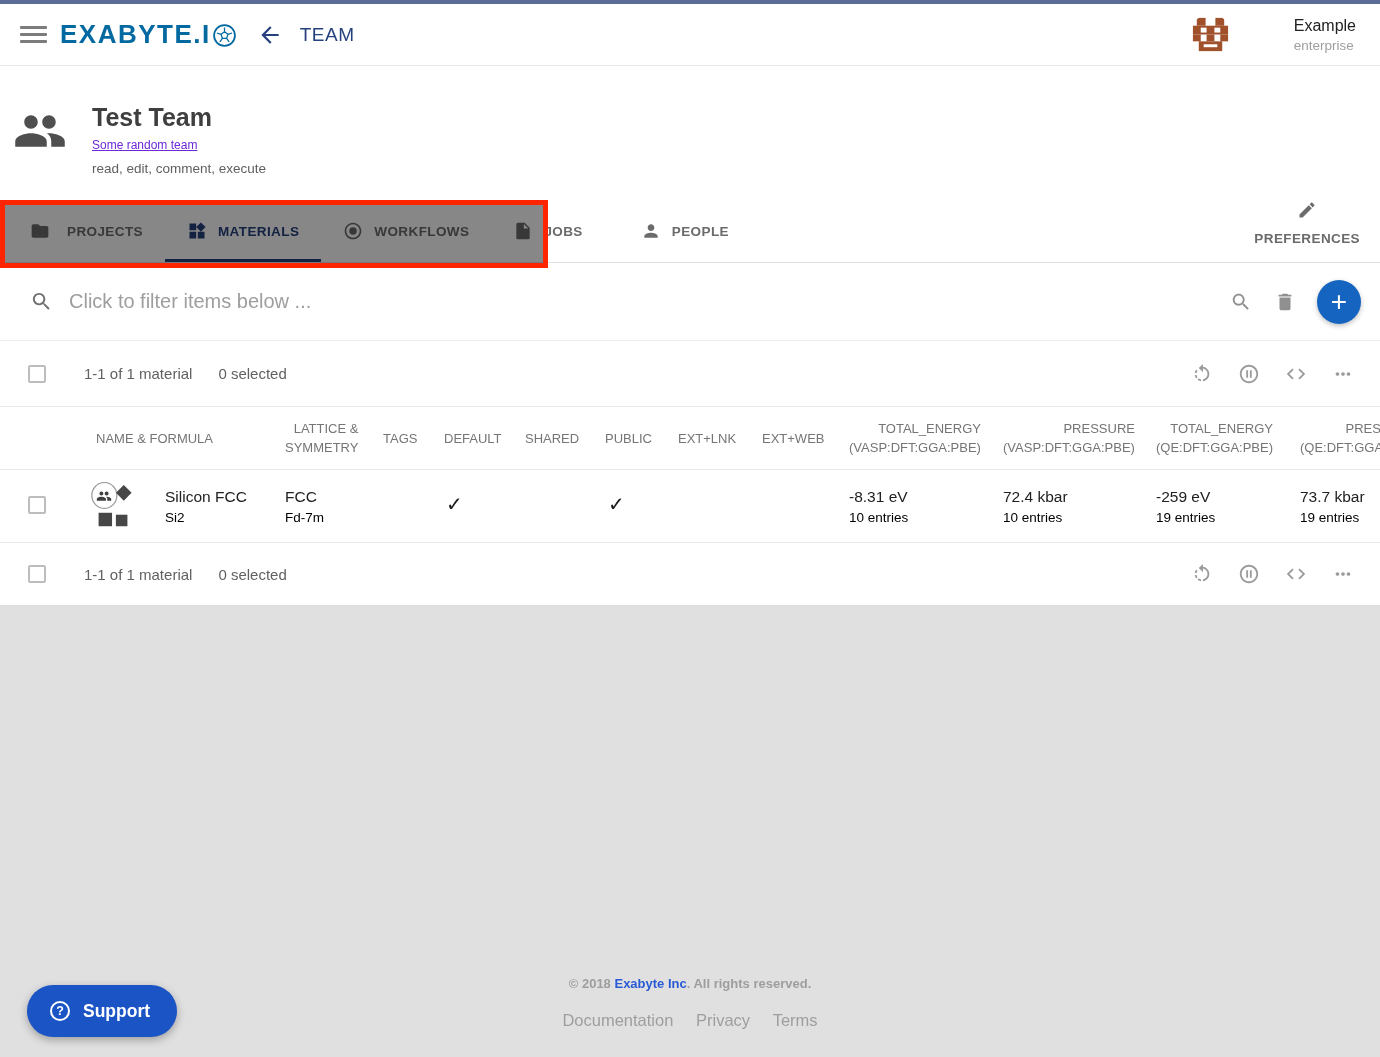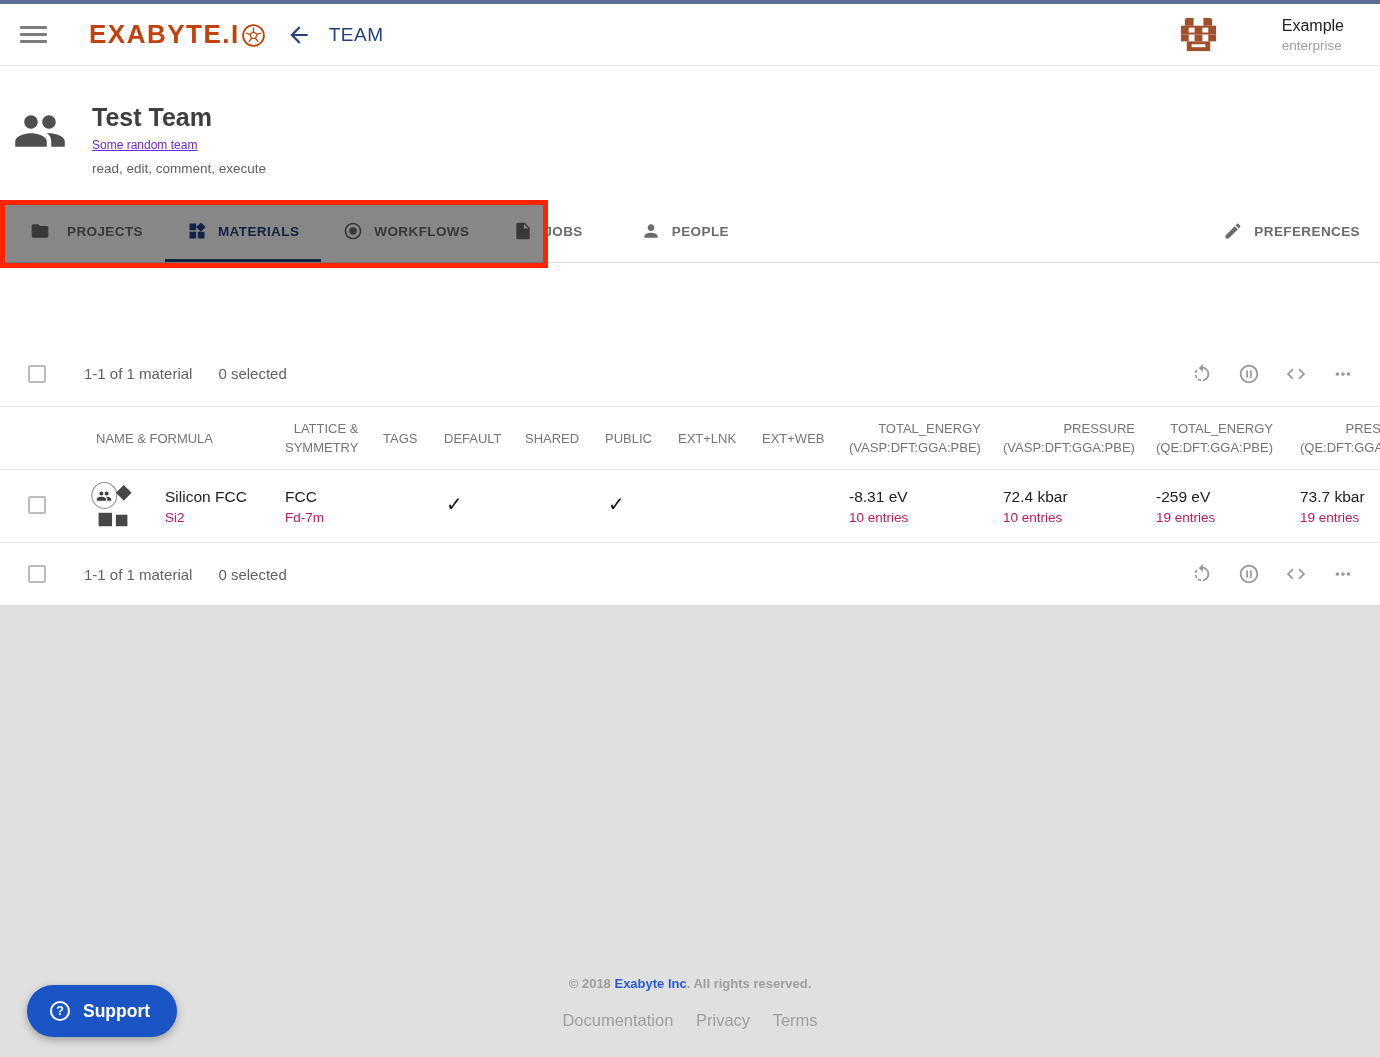--- a/index.html
+++ b/index.html
@@ -8,26 +8,26 @@
   .page { position:relative; width:1380px; height:1057px; background:#fff; overflow:hidden; }
 
   
   .topstrip { position:absolute; left:0; top:0; width:100%; height:4px; background:#5b6c97; }
 
   
   .appbar { position:absolute; left:0; top:4px; width:100%; height:62px; background:#fff;
             border-bottom:1px solid #e8e8e8; display:flex; align-items:center; }
   .hamburger { margin-left:20px; width:27px; cursor:pointer; }
   .hamburger span { display:block; height:3px; background:#7c7c7c; border-radius:1px; margin:4px 0; }
-  .logo { display:flex; align-items:center; margin-left:42px; color:#c2410c; cursor:pointer; }
+  .logo { display:flex; align-items:center; margin-left:13px; color:#0369a1; cursor:pointer; }
   .logo-text { font-size:26px; font-weight:600; letter-spacing:1.5px; }
   .logo-ball { width:25px; height:25px; margin-left:1px; margin-top:2px; }
   .back-arrow { width:26px; height:26px; color:#26417e; margin-left:20px; cursor:pointer; }
   .page-title { font-size:19px; color:#26417e; margin-left:17px; letter-spacing:0.5px; }
-  .user-area { margin-left:auto; display:flex; align-items:center; padding-right:36px; cursor:pointer;gap:40px; }
+  .user-area { margin-left:auto; display:flex; align-items:center; padding-right:24px; cursor:pointer;gap:40px; }
   .avatar { width:43px; height:43px; }
   .user-text { margin-left:22px; }
   .user-name { font-size:16px; color:#212121; }
   .user-plan { font-size:13.5px; color:#9e9e9e; margin-top:3px; }
 
   
   .team { position:absolute; left:0; top:66px; width:100%; height:134px; background:#fff; }
   .team-icon { position:absolute; left:13px; top:38px; width:54px; height:54px; color:#4f4f4f; }
   .team-title { position:absolute; left:92px; top:37px; font-size:25px; color:#3f3f3f; }
   .team-desc { position:absolute; left:92px; top:72px; font-size:12px; color:#6d28d9;text-decoration:underline; }
@@ -36,21 +36,21 @@
   
   .tabbar { position:absolute; left:0; top:200px; width:100%; height:63px; background:#fff;
             border-bottom:1px solid #e0e0e0; display:flex; align-items:stretch; }
   .tab { position:relative; display:flex; align-items:center; gap:11px; padding:0 22px;
          color:#6b6b6b; font-size:13.5px; font-weight:bold; letter-spacing:0.4px; cursor:pointer; }
   .tab:first-child { margin-left:8px;gap:17px; }
   .tab .ticon { width:20px; height:20px; flex:0 0 auto; }
   .tab.active { color:#26417e;justify-content:center; }
   .tab.active::after { content:""; position:absolute; left:0; right:0; bottom:0; height:3px; background:#26417e; }
   .tab-spacer { flex:1; }
-  .tab.pref { padding-right:20px; }
+  .tab.pref { padding-right:20px;flex-direction:column; }
   .tab.people { margin-left:14px; }
 
   
   .annotation { position:absolute; left:0; top:200px; width:548px; height:68px;
                 border:5px solid #fe2400; background:rgba(0,0,0,0.47); z-index:40; pointer-events:none; }
 
   
   .filterbar { position:absolute; left:0; top:263px; width:100%; height:78px; background:#fff;
                border-bottom:1px solid #ececec; display:flex; align-items:center; }
   .filter-search-icon { width:23px; height:23px; color:#6f6f6f; margin-left:30px; flex:0 0 auto; }
@@ -83,21 +83,21 @@
   .hcell { position:absolute; top:50%; transform:translateY(-50%); font-size:13px; color:#757575;
            line-height:19px; white-space:nowrap; cursor:pointer; }
 
   
   .trow { position:absolute; left:0; top:470px; width:100%; height:73px; background:#fff;
           border-bottom:1px solid #e9e9e9; cursor:pointer; }
   .trow .checkbox { position:absolute; left:28px; top:26px; }
   .mat-icon { position:absolute; left:89px; top:12px; width:48px; height:50px; }
   .cell { position:absolute; top:50%; transform:translateY(-50%); white-space:nowrap; }
   .cell .main { font-size:15.5px; color:#212121; }
-  .cell .sub { font-size:13.5px; color:#be185d; margin-top:4px; }
+  .cell .sub { font-size:13.5px; color:#000000; margin-top:4px; }
   .checkmark { position:absolute; top:50%; transform:translateY(-58%); font-size:20px; color:#1a1a1a; }
 
   
   .grayarea { position:absolute; left:0; top:606px; width:100%; height:451px; background:#e0e0e0; }
   .copyright { position:absolute; top:370px; width:100%; text-align:center; font-size:13px; color:#9e9e9e;font-weight:bold; }
   .copyright .company { color:#2a5bd7; cursor:pointer; }
   .footlinks { position:absolute; top:405px; width:100%; text-align:center; font-size:16.5px; color:#9e9e9e; }
   .footlinks span { margin:0 9px; cursor:pointer; }
 
   
@@ -207,20 +207,35 @@
     <div class="tab pref">
       <svg class="ticon" viewBox="0 0 24 24" fill="currentColor">
           <path d="M3 17.25V21h3.75L17.81 9.94l-3.75-3.75L3 17.25zM20.71 7.04c.39-.39.39-1.02 0-1.41l-2.34-2.34c-.39-.39-1.02-.39-1.41 0l-1.83 1.83 3.75 3.75 1.83-1.83z"></path>
         </svg>
       <span>PREFERENCES</span>
     </div>
   </nav>
 
   <div class="annotation"></div>
 
+  <section class="filterbar">
+    <svg class="filter-search-icon" viewBox="0 0 24 24" fill="currentColor">
+        <path d="M15.5 14h-.79l-.28-.27C15.41 12.59 16 11.11 16 9.5 16 5.91 13.09 3 9.5 3S3 5.91 3 9.5 5.91 16 9.5 16c1.61 0 3.09-.59 4.23-1.57l.27.28v.79l5 4.99L20.49 19l-4.99-5zm-6 0C7.01 14 5 11.99 5 9.5S7.01 5 9.5 5 14 7.01 14 9.5 11.99 14 9.5 14z"></path>
+      </svg>
+    <input class="filter-input" type="text" placeholder="Click to filter items below ..." style="">
+    <div class="filter-actions">
+      <svg class="icon-btn" viewBox="0 0 24 24" fill="currentColor">
+          <path d="M15.5 14h-.79l-.28-.27C15.41 12.59 16 11.11 16 9.5 16 5.91 13.09 3 9.5 3S3 5.91 3 9.5 5.91 16 9.5 16c1.61 0 3.09-.59 4.23-1.57l.27.28v.79l5 4.99L20.49 19l-4.99-5zm-6 0C7.01 14 5 11.99 5 9.5S7.01 5 9.5 5 14 7.01 14 9.5 11.99 14 9.5 14z"></path>
+        </svg>
+      <svg class="icon-btn" viewBox="0 0 24 24" fill="currentColor">
+          <path d="M6 19c0 1.1.9 2 2 2h8c1.1 0 2-.9 2-2V7H6v12zM19 4h-3.5l-1-1h-5l-1 1H5v2h14V4z"></path>
+        </svg>
+      <button class="fab">+</button>
+    </div>
+  </section>
 
   <div class="selbar top">
     <span class="checkbox"></span>
     <span class="sel-range">1-1 of 1 material</span>
     <span class="sel-count">0 selected</span>
     <div class="sel-actions">
       <svg class="icon-btn" viewBox="0 0 24 24" fill="currentColor">
           <path d="M7.11 8.53L5.7 7.11C4.8 8.27 4.24 9.61 4.07 11h2.02c.14-.87.49-1.72 1.02-2.47zM6.09 13H4.07c.17 1.39.72 2.73 1.62 3.89l1.41-1.42c-.52-.75-.87-1.59-1.01-2.47zm1.01 5.32c1.16.9 2.51 1.44 3.9 1.61V17.9c-.87-.15-1.71-.49-2.46-1.03L7.1 18.32zM13 4.07V1L8.45 5.55 13 10V6.09c2.84.48 5 2.94 5 5.91s-2.16 5.43-5 5.91v2.02c3.95-.49 7-3.85 7-7.93s-3.05-7.44-7-7.93z"></path>
         </svg>
       <svg class="icon-btn" viewBox="0 0 24 24" fill="currentColor">

